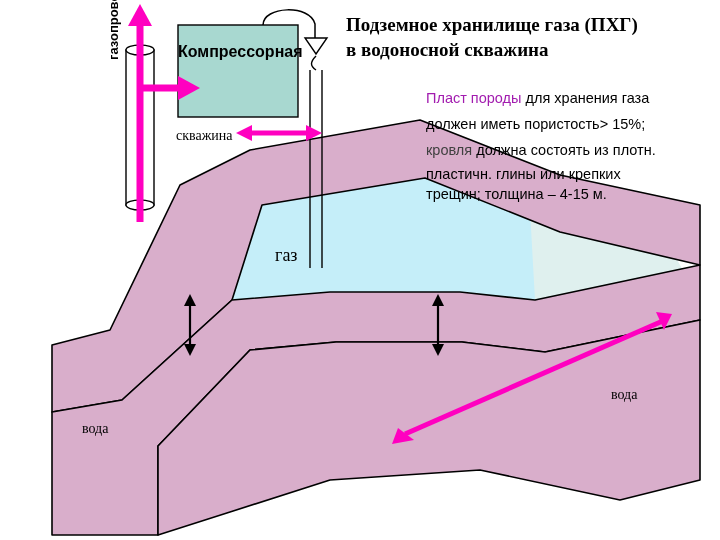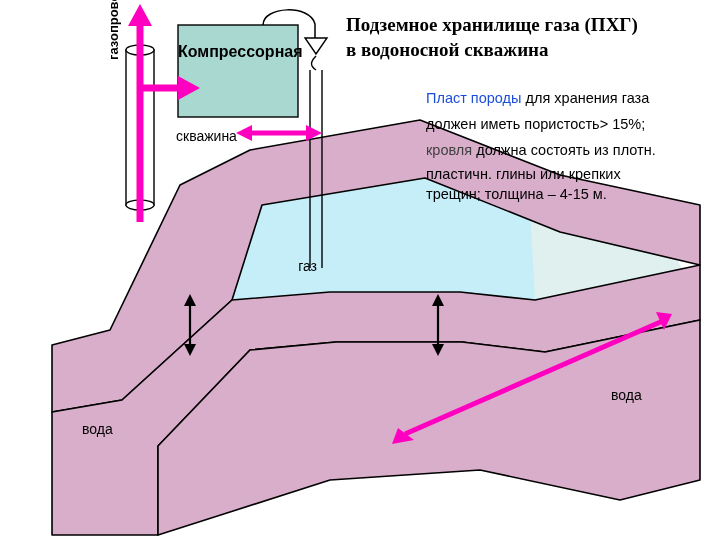--- a/index.html
+++ b/index.html
@@ -51,27 +51,27 @@
     color: #000000;
   }
   #notes-block .note-line {
     line-height: 26px;
     white-space: nowrap;
   }
   #notes-block .note-para {
     line-height: 17px;
     margin-top: 3px;
   }
-  .accent-cyan { color: #1d4ed8; }
+  .accent-cyan { color: #a21caf; }
   .accent-red { color: #404040; }
 
   
   .lbl {
     position: absolute;
-    font-family: Liberation Sans, sans-serif;
+    font-family: Liberation Serif, serif;
     color: #000000;
   }
   #label-compressor {
     left: 178px;
     top: 44px;
     width: 116px;
     text-align: center;
     font-family: "Liberation Sans", sans-serif;
     font-weight: bold;
     font-size: 16px;
@@ -89,24 +89,24 @@
     white-space: nowrap;
   }
   #label-skvazhina {
     left: 176px;
     top: 128px;
     font-size: 14px;
     white-space: nowrap;
   }
   #label-gaz {
     left: 275px;
-    top: 258px;
+    top: 245px;
     width: 42px;
-    text-align: right;
-    font-size: 14px;
+    text-align: left;
+    font-size: 18px;
   }
   #label-voda-left {
     left: 82px;
     top: 421px;
     font-size: 14px;
   }
   #label-voda-right {
     left: 611px;
     top: 387px;
     font-size: 14px;

